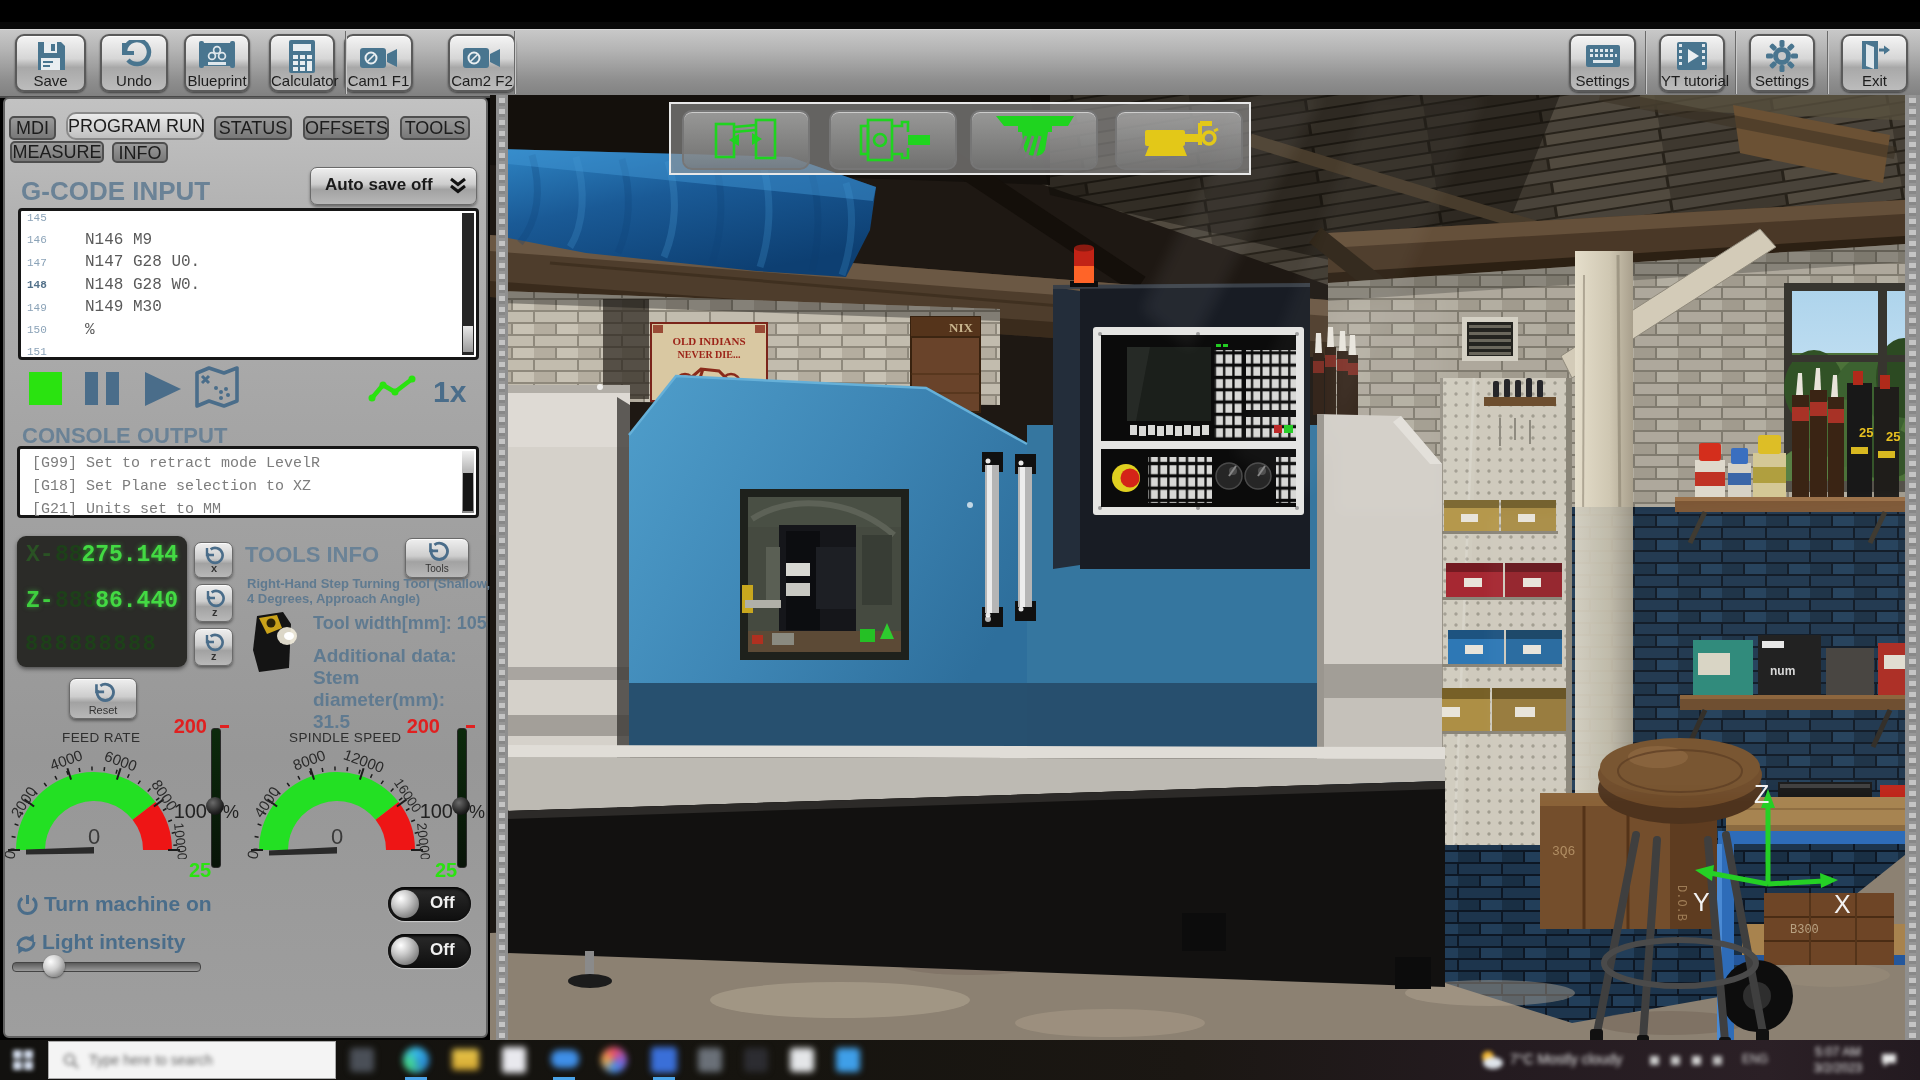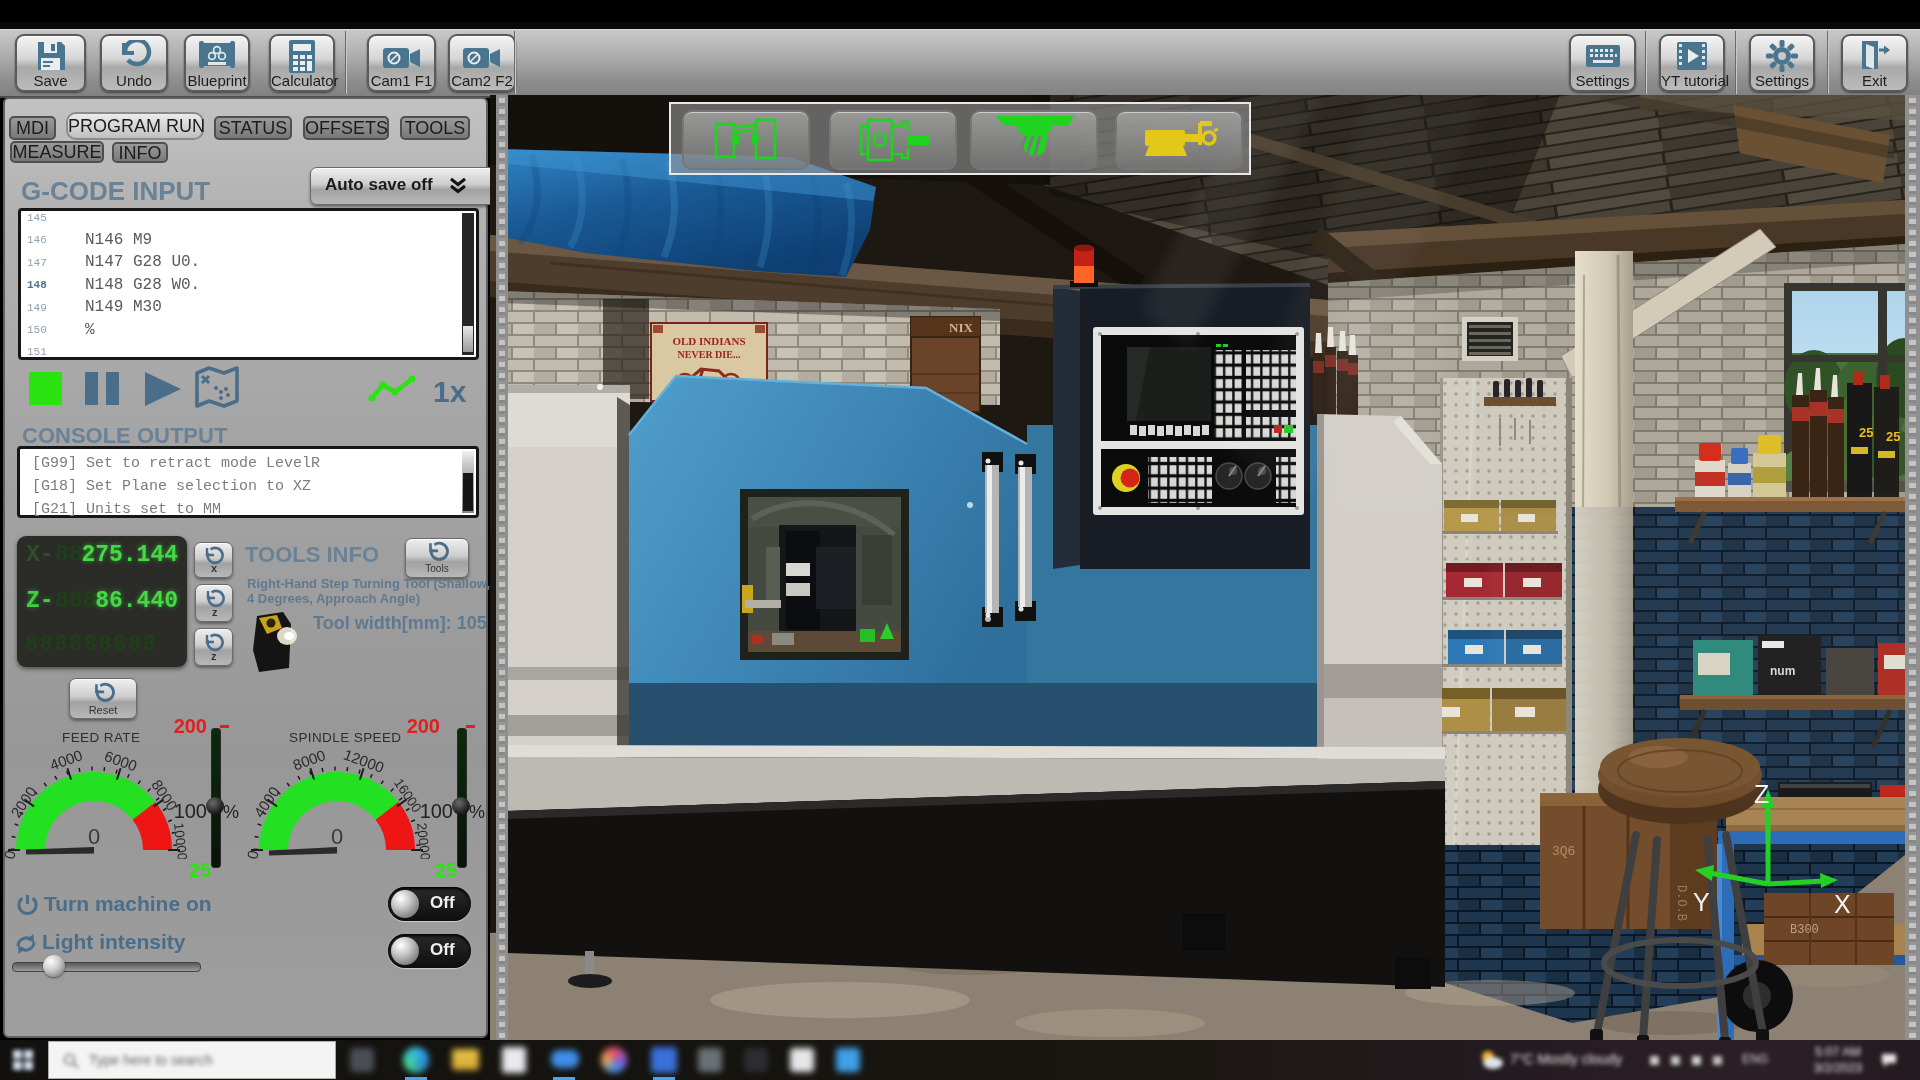--- a/index.html
+++ b/index.html
@@ -100,21 +100,21 @@
           <rect x="19" y="15" width="5" height="4" fill="#e9eef1"></rect>
         <rect x="5" y="21" width="5" height="4" fill="#e9eef1"></rect>
           <rect x="12" y="21" width="5" height="4" fill="#e9eef1"></rect>
           <rect x="19" y="21" width="5" height="10" fill="#e9eef1"></rect>
         <rect x="5" y="27" width="5" height="4" fill="#e9eef1"></rect>
           <rect x="12" y="27" width="5" height="4" fill="#e9eef1"></rect>
       </svg>
         <div class="lbl">Calculator</div>
       </div>
 
-    <div class="abs tbtn" style="left:367px;width:65px;">
+    <div class="abs tbtn" style="left:344px;width:65px;">
       <svg width="38" height="24" viewBox="0 0 38 24" style="top:10px">
         <rect x="0" y="2" width="26" height="20" rx="3" fill="#49758f"></rect>
         <polygon points="27,8 37,3 37,21 27,16" fill="#49758f"></polygon>
         <circle cx="11" cy="12" r="5.5" fill="none" stroke="#e9eef1" stroke-width="2"></circle>
         <line x1="7.5" y1="15.5" x2="14.5" y2="8.5" stroke="#e9eef1" stroke-width="1.6"></line>
       </svg>
         <div class="lbl">Cam1 F1</div>
       </div>
 
     <div class="abs tbtn" style="left:448px;width:64px;">
@@ -206,21 +206,21 @@
 
     <div class="tab" style="left:4px;top:17px;width:43px;height:20px;line-height:21px;">MDI</div>
     <div class="tab tabsel" style="left:61px;top:13px;width:134px;height:24px;line-height:25px;font-size:18px;">PROGRAM RUN</div>
     <div class="tab" style="left:209px;top:17px;width:74px;height:20px;line-height:21px;">STATUS</div>
     <div class="tab" style="left:298px;top:17px;width:82px;height:20px;line-height:21px;">OFFSETS</div>
     <div class="tab" style="left:395px;top:17px;width:66px;height:20px;line-height:21px;">TOOLS</div>
     <div class="tab" style="left:5px;top:42px;width:90px;height:18px;line-height:19px;">MEASURE</div>
     <div class="tab" style="left:107px;top:43px;width:52px;height:17px;line-height:18px;">INFO</div>
 
     <div class="h1" style="left:16px;top:77px;">G-CODE INPUT</div>
-    <div class="metal" style="left:305px;top:68px;width:165px;height:36px;padding-left:44px;">
+    <div class="metal" style="left:305px;top:68px;width:165px;height:36px;">
       <div class="abs" style="left:14px;top:7px;font-size:17px;font-weight:bold;color:#1a1a1a;">Auto save off</div>
       <svg class="abs" style="left:138px;top:9px" width="18" height="18" viewBox="0 0 18 18">
         <path d="M2,2 l7,5.5 7,-5.5" fill="none" stroke="#111" stroke-width="3"></path>
         <path d="M2,9 l7,5.5 7,-5.5" fill="none" stroke="#111" stroke-width="3"></path>
       </svg>
     </div>
     <div class="whitebox" style="left:13px;top:109px;width:461px;height:152px;">
       <div class="abs mono" style="left:6px;top:-4px;font-size:11px;line-height:22.4px;color:#8ba3b8;white-space:pre;">145
 146
 147
@@ -321,20 +321,21 @@
     </div>
     <div class="abs" style="left:242px;top:478px;width:252px;font-size:13px;font-weight:bold;color:#5f7a90;line-height:14.5px;">Right-Hand Step Turning Tool (Shallow, 4 Degrees, Approach Angle)</div>
     <svg class="abs" style="left:244px;top:511px;" width="50" height="64" viewBox="0 0 50 64">
       <polygon points="8,6 34,2 42,14 40,58 10,62 4,40" fill="#141414"></polygon>
       <polygon points="10,8 28,5 33,18 18,24" fill="#caa21a"></polygon>
       <circle cx="22" cy="13" r="4.5" fill="#2a2208"></circle>
       <ellipse cx="38" cy="26" rx="10" ry="9" fill="#f2ecdc" opacity="0.9"></ellipse>
       <ellipse cx="40" cy="26" rx="5" ry="4" fill="#fff"></ellipse>
     </svg>
     <div class="abs" style="left:308px;top:514px;font-size:18px;font-weight:bold;color:#5f7a90;white-space:nowrap;">Tool width[mm]: 105</div>
+    <div class="abs" style="left:308px;top:546px;width:150px;font-size:19px;font-weight:bold;color:#5f7a90;line-height:22px;">Additional data: Stem diameter(mm): 31.5</div>
 
     <div class="abs" style="left:57px;top:631px;font-size:13.5px;color:#2e2e2e;letter-spacing:.4px;">FEED RATE</div>
     <div class="abs" style="left:284px;top:631px;font-size:13.5px;color:#2e2e2e;letter-spacing:.4px;">SPINDLE SPEED</div>
     <svg class="abs" style="left:0px;top:646px;" width="190" height="114" viewBox="0 0 190 114">
       <path d="M11,105 A78,78 0 0 1 150.5,57 L127.6,74.8 A49,49 0 0 0 40,105 Z" fill="#23e023"></path>
       <path d="M150.5,57 A78,78 0 0 1 167,105 L138,105 A49,49 0 0 0 127.6,74.8 Z" fill="#ee1515"></path>
       <path d="M7.5,105 A81.5,81.5 0 0 1 170.5,105" fill="none" stroke="#1c1c1c" stroke-width="4" stroke-dasharray="1.5,11"></path>
       <g stroke="#1c1c1c" stroke-width="2">
         <line x1="15" y1="105" x2="3" y2="105"></line>
           <line x1="29.1" y1="61.5" x2="19.4" y2="54.4"></line>

